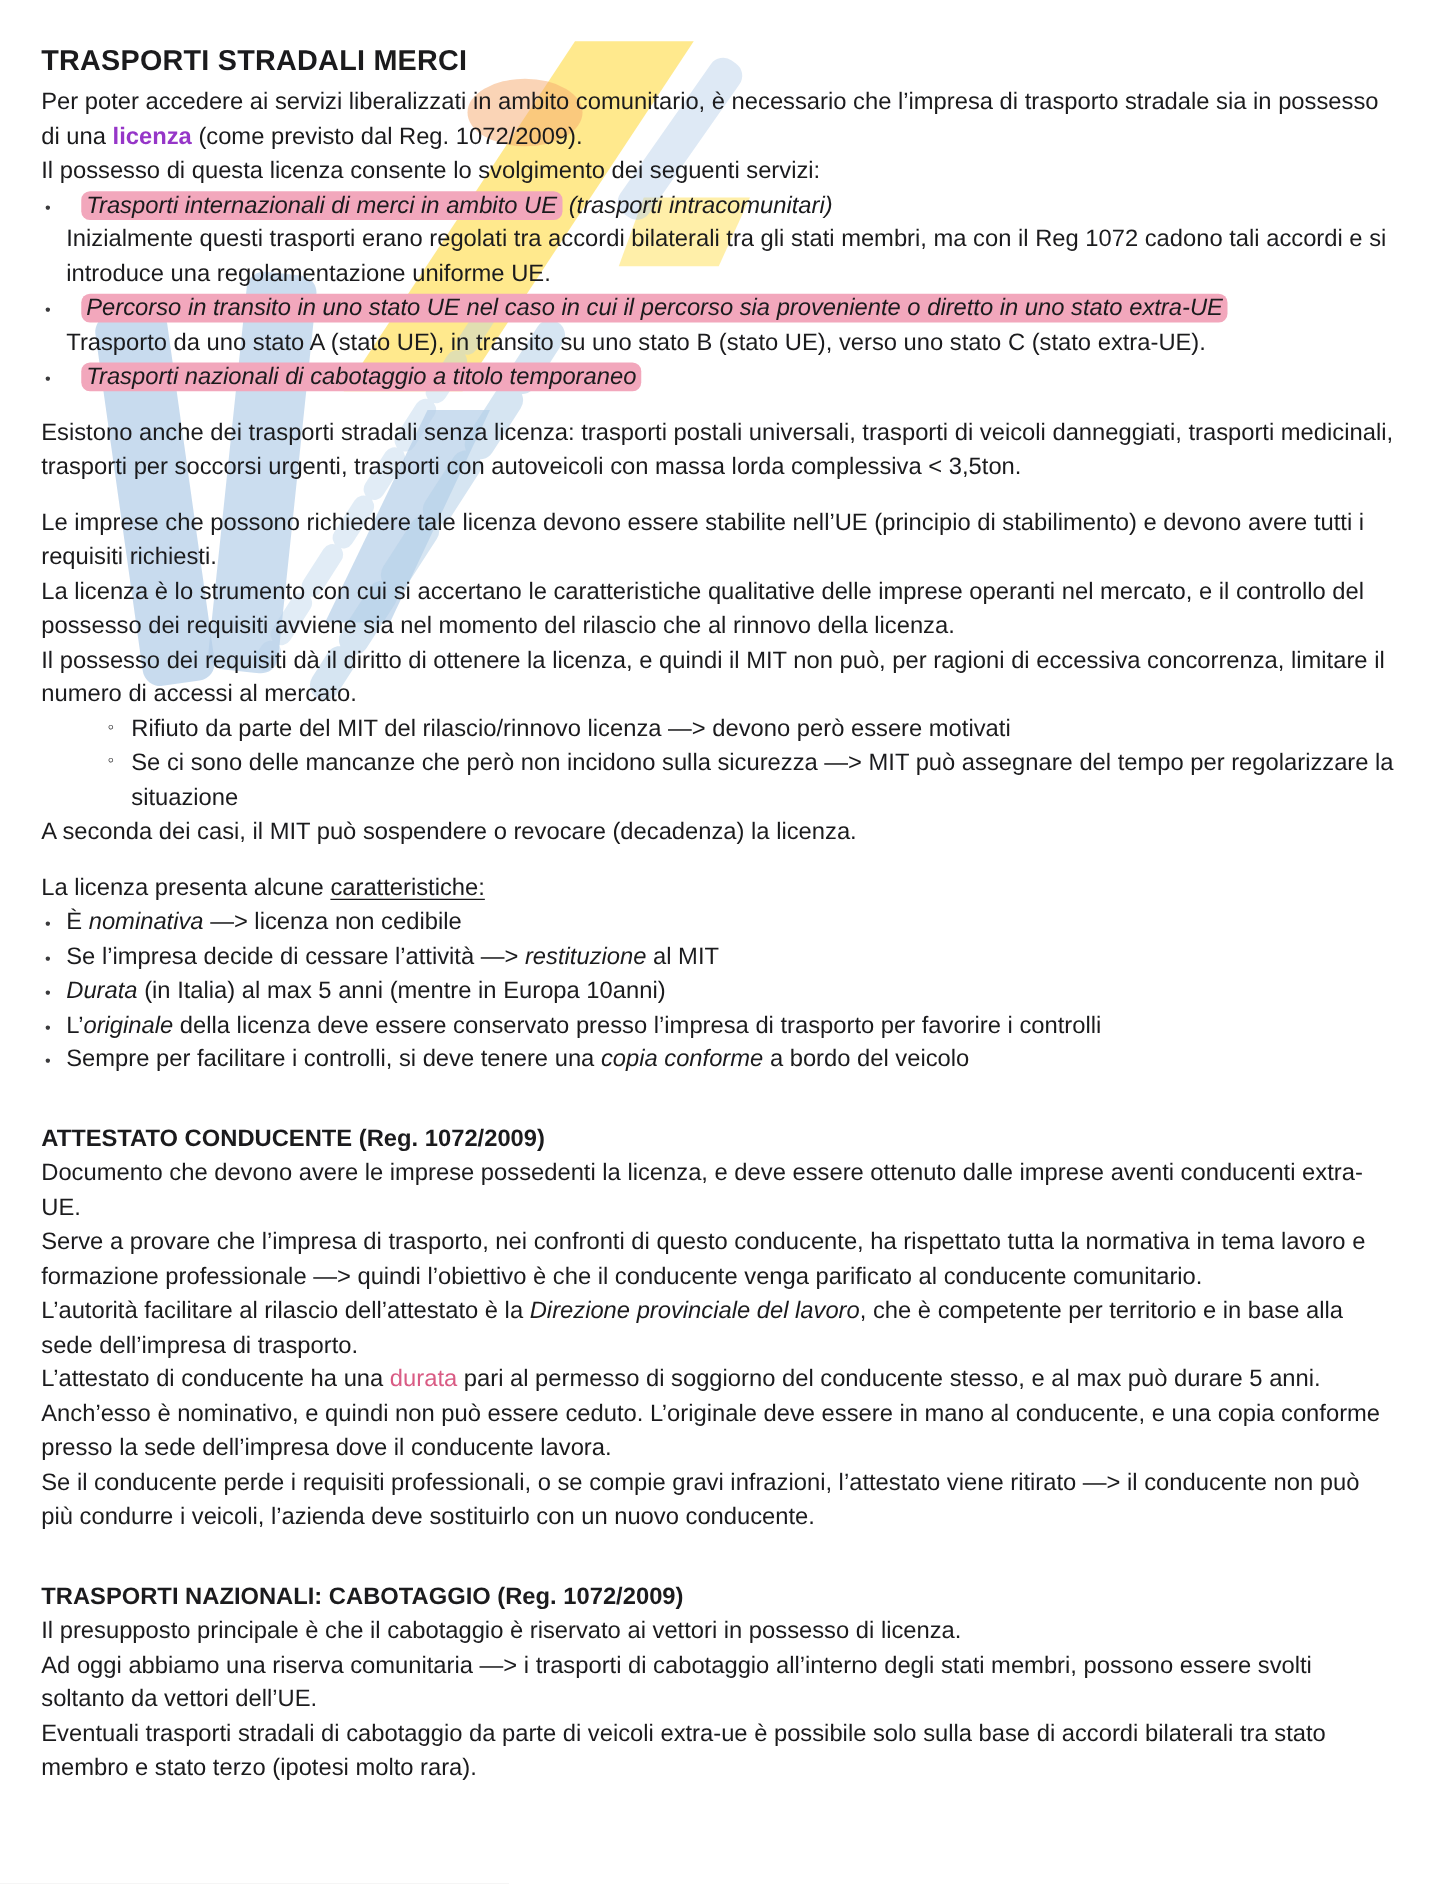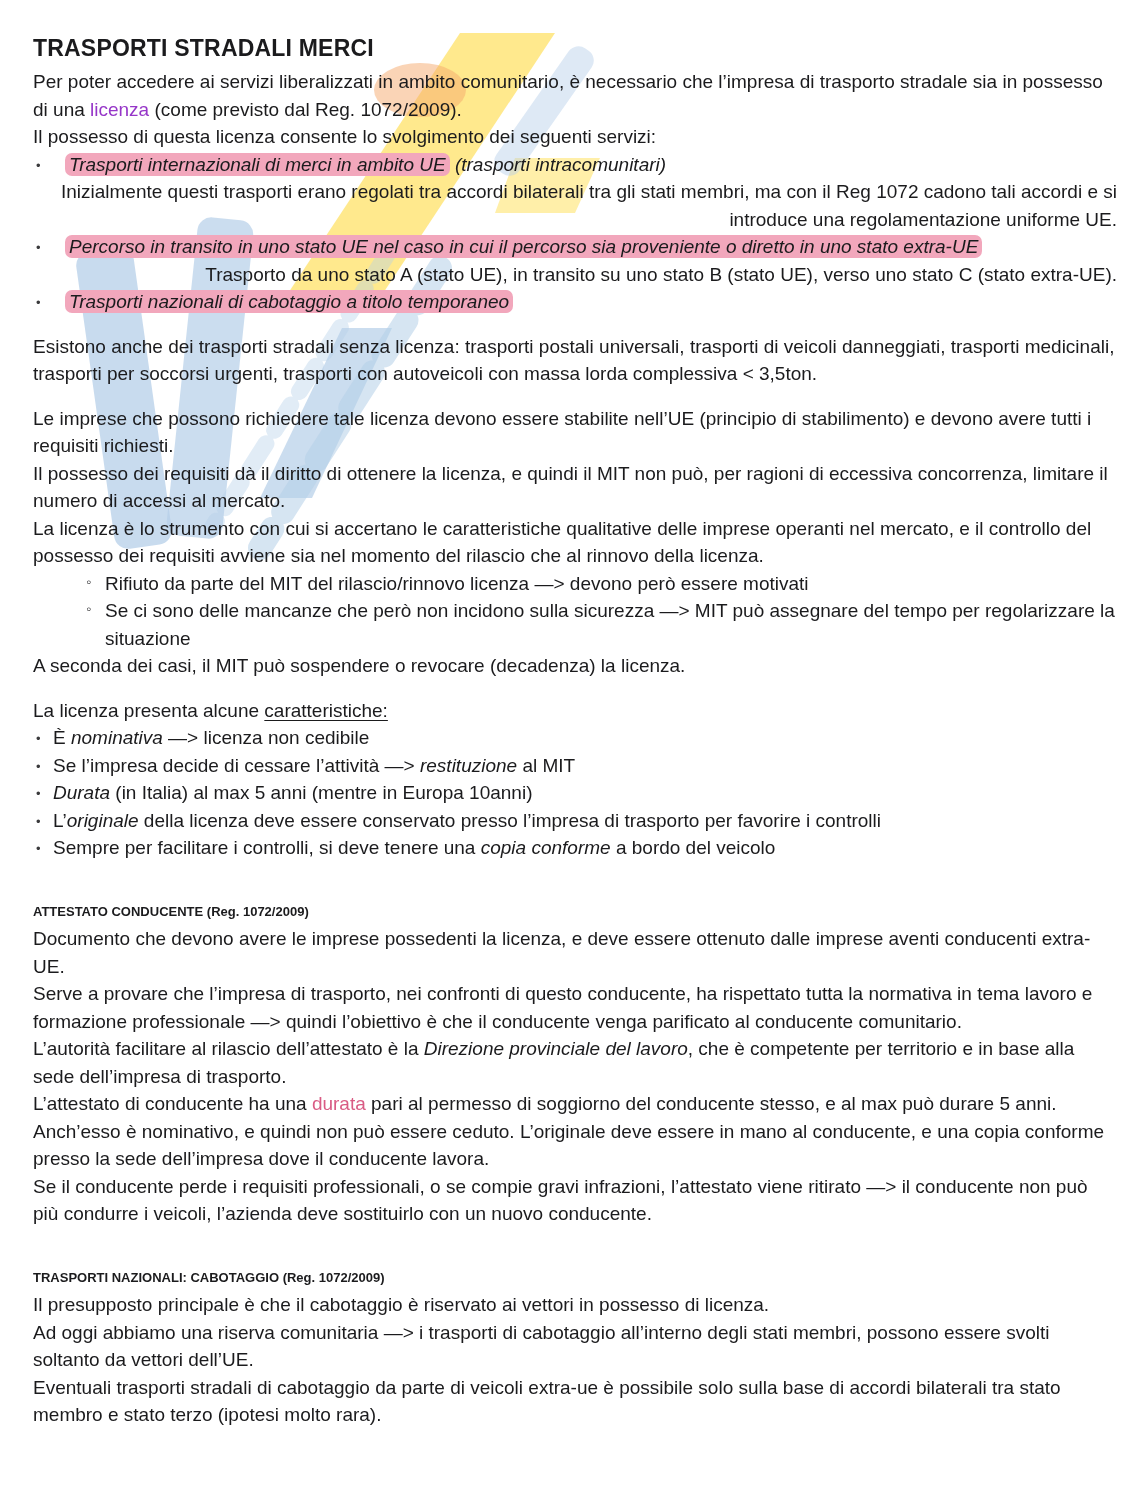--- a/index.html
+++ b/index.html
@@ -8,34 +8,34 @@
   }
   html,body{margin:0;padding:0;background:#e8e8e8;}
   .page{
     width:1148px;height:1507px;position:relative;overflow:hidden;
     background:var(--bg);font-family:"Liberation Sans",sans-serif;margin:0 auto;
   }
   .watermark{position:absolute;left:60px;top:28px;z-index:0;pointer-events:none;}
   .content{position:absolute;left:33px;top:34px;width:1084px;z-index:1;}
   .blk{position:relative;font-size:19px;line-height:27.5px;color:var(--text);}
   .blk.title{font-size:23px;line-height:28px;font-weight:700;margin-bottom:6px;letter-spacing:.2px;}
-  .blk.heading{font-weight:700;font-size:13px;}
+  .blk.heading{font-weight:700;font-size:19px;}
   .blk.bullet{padding-left:20px;}
   .blk.bullet > .marker{position:absolute;left:3px;top:1px;font-size:13px;color:#3a3a3c;}
   .blk.subbullet{padding-left:72px;}
   .blk.subbullet > .marker{position:absolute;left:53px;top:-2px;font-size:15px;color:#3a3a3c;}
-  .blk.cont{padding-left:20px;text-align:right;}
+  .blk.cont{padding-left:20px;}
   .blk.spacer{height:17px;}
   .blk.spacer.sm{height:17px;}
   .blk.spacer.lg{height:36px;}
   .i{font-style:italic;}
   .u{text-decoration:underline;text-underline-offset:3px;}
   .hl{background:var(--highlight);border-radius:7px;padding:1px 4px;
       -webkit-box-decoration-break:clone;box-decoration-break:clone;margin-left:12px;}
-  .purple{color:var(--purple);font-weight:400;}
+  .purple{color:var(--purple);font-weight:700;}
   .pink{color:var(--pink);}
 </style>
 </head>
 <body>
 
 <div class="page">
 
   <svg class="watermark" width="640" height="560" viewBox="0 0 640 560" aria-hidden="true">
     <polygon points="495,5 400,5 215,285 310,285" style="fill:var(--wyellow)" opacity="0.8"></polygon>
     <polygon points="455,130 540,130 515,185 435,185" style="fill:var(--wyellow)" opacity="0.6"></polygon>
@@ -54,22 +54,22 @@
       <div class="blk p"><span>Il possesso di questa licenza consente lo svolgimento dei seguenti servizi:</span></div>
       <div class="blk bullet"><span class="marker">•</span><span class="i hl">Trasporti internazionali di merci in ambito UE</span><span class="i"> (trasporti intracomunitari)</span></div>
       <div class="blk cont"><span>Inizialmente questi trasporti erano regolati tra accordi bilaterali tra gli stati membri, ma con il Reg 1072 cadono tali accordi e si introduce una regolamentazione uniforme UE.</span></div>
       <div class="blk bullet"><span class="marker">•</span><span class="i hl">Percorso in transito in uno stato UE nel caso in cui il percorso sia proveniente o diretto in uno stato extra-UE</span></div>
       <div class="blk cont"><span>Trasporto da uno stato A (stato UE), in transito su uno stato B (stato UE), verso uno stato C (stato extra-UE).</span></div>
       <div class="blk bullet"><span class="marker">•</span><span class="i hl">Trasporti nazionali di cabotaggio a titolo temporaneo</span></div>
       <div class="blk spacer sm"></div>
       <div class="blk p"><span>Esistono anche dei trasporti stradali senza licenza: trasporti postali universali, trasporti di veicoli danneggiati, trasporti medicinali, trasporti per soccorsi urgenti, trasporti con autoveicoli con massa lorda complessiva &lt; 3,5ton.</span></div>
       <div class="blk spacer sm"></div>
       <div class="blk p"><span>Le imprese che possono richiedere tale licenza devono essere stabilite nell’UE (principio di stabilimento) e devono avere tutti i requisiti richiesti.</span></div>
+      <div class="blk p"><span>La licenza è lo strumento con cui si accertano le caratteristiche qualitative delle imprese operanti nel mercato, e il controllo del possesso dei requisiti avviene sia nel momento del rilascio che al rinnovo della licenza.</span></div>
       <div class="blk p"><span>Il possesso dei requisiti dà il diritto di ottenere la licenza, e quindi il MIT non può, per ragioni di eccessiva concorrenza, limitare il numero di accessi al mercato.</span></div>
-      <div class="blk p"><span>La licenza è lo strumento con cui si accertano le caratteristiche qualitative delle imprese operanti nel mercato, e il controllo del possesso dei requisiti avviene sia nel momento del rilascio che al rinnovo della licenza.</span></div>
       <div class="blk subbullet"><span class="marker">◦</span><span>Rifiuto da parte del MIT del rilascio/rinnovo licenza —&gt; devono però essere motivati</span></div>
       <div class="blk subbullet"><span class="marker">◦</span><span>Se ci sono delle mancanze che però non incidono sulla sicurezza —&gt; MIT può assegnare del tempo per regolarizzare la situazione</span></div>
       <div class="blk p"><span>A seconda dei casi, il MIT può sospendere o revocare (decadenza) la licenza.</span></div>
       <div class="blk spacer sm"></div>
       <div class="blk p"><span>La licenza presenta alcune </span><span class="u">caratteristiche:</span></div>
       <div class="blk bullet"><span class="marker">•</span><span>È </span><span class="i">nominativa</span><span> —&gt; licenza non cedibile</span></div>
       <div class="blk bullet"><span class="marker">•</span><span>Se l’impresa decide di cessare l’attività —&gt; </span><span class="i">restituzione</span><span> al MIT</span></div>
       <div class="blk bullet"><span class="marker">•</span><span class="i">Durata</span><span> (in Italia) al max 5 anni  (mentre in Europa 10anni)</span></div>
       <div class="blk bullet"><span class="marker">•</span><span>L’</span><span class="i">originale</span><span> della licenza deve essere conservato presso l’impresa di trasporto per favorire i controlli</span></div>
       <div class="blk bullet"><span class="marker">•</span><span>Sempre per facilitare i controlli, si deve tenere una </span><span class="i">copia conforme</span><span> a bordo del veicolo</span></div>

